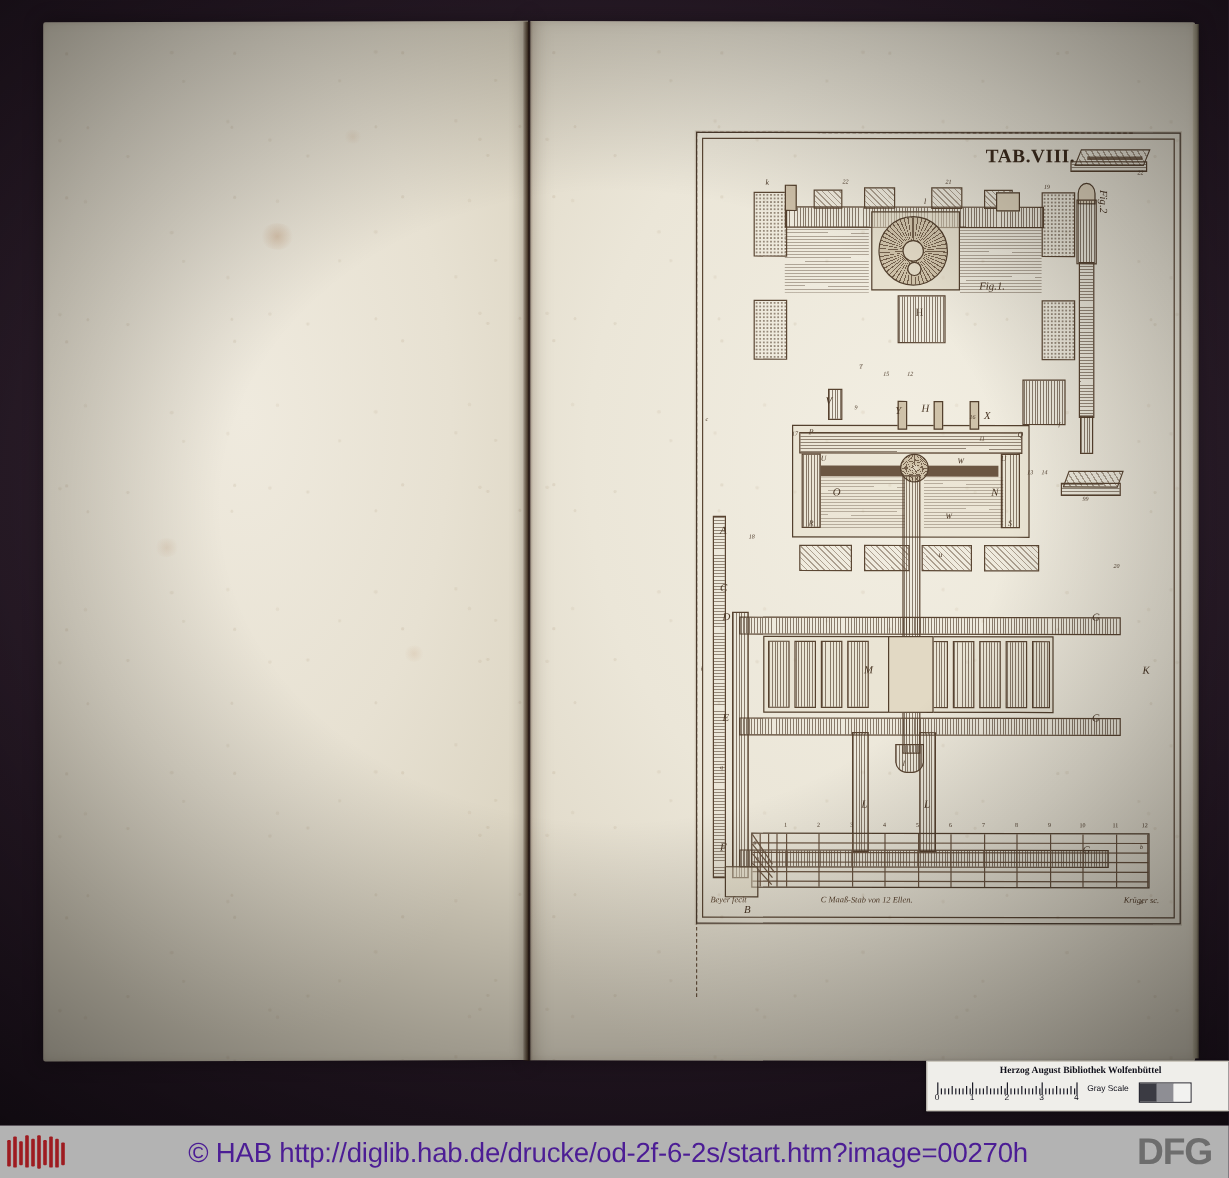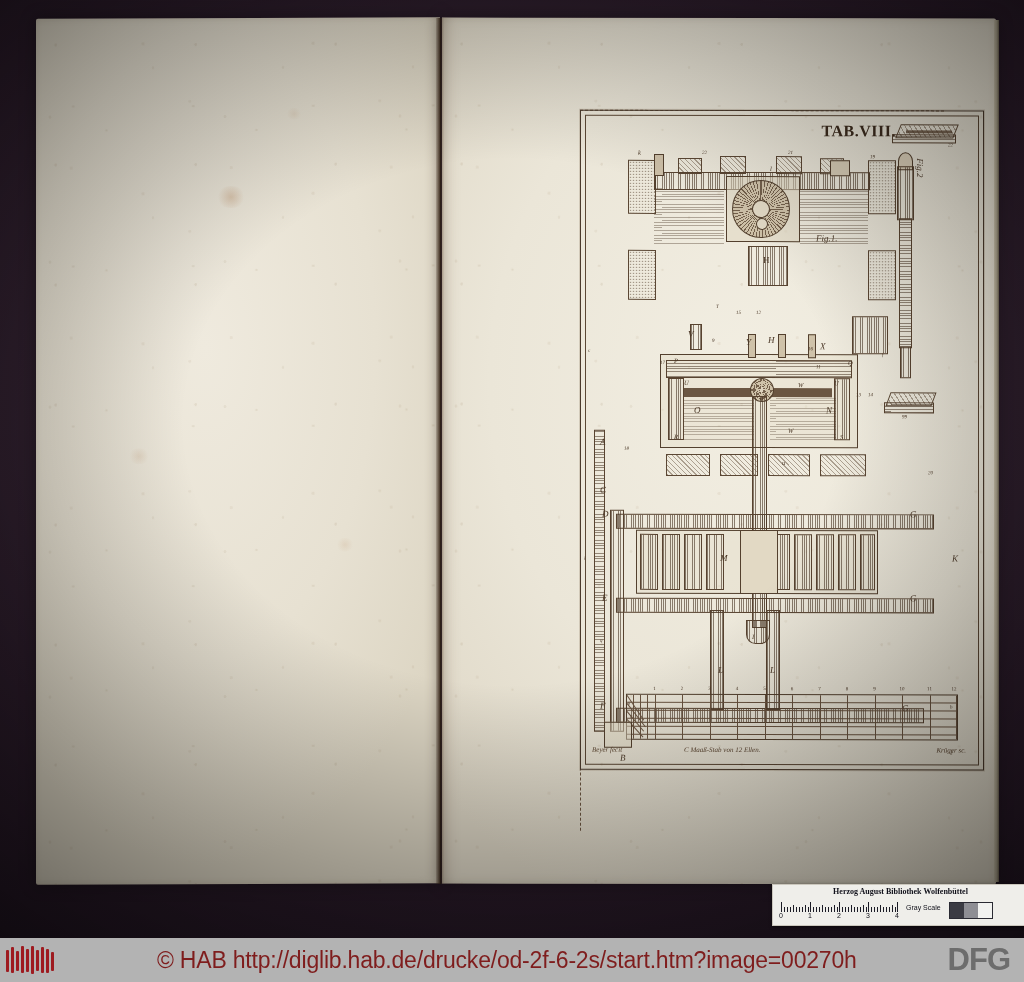--- a/index.html
+++ b/index.html
@@ -223,21 +223,21 @@
   }
   #hab-logo{
     width:62px;height:32px;margin-left:4px;flex:0 0 auto;position:relative;
   }
   #hab-logo i{
     position:absolute;top:4px;width:3px;height:24px;background:#9e1b20;border-radius:1px;
   }
   #footer-text{
     flex:1 1 auto;text-align:center;
     font-family:"Liberation Sans",sans-serif;
-    font-size:23px;color:#7f1d1d;letter-spacing:-0.2px;
+    font-size:23px;color:#4c1d95;letter-spacing:-0.2px;
   }
   #dfg-logo{
     flex:0 0 auto;margin-right:14px;
     font-family:"Liberation Sans",sans-serif;
     font-weight:700;font-size:31px;color:#6d6d6d;letter-spacing:-1px;
   }
 </style>
 </head>
 <body>
 

